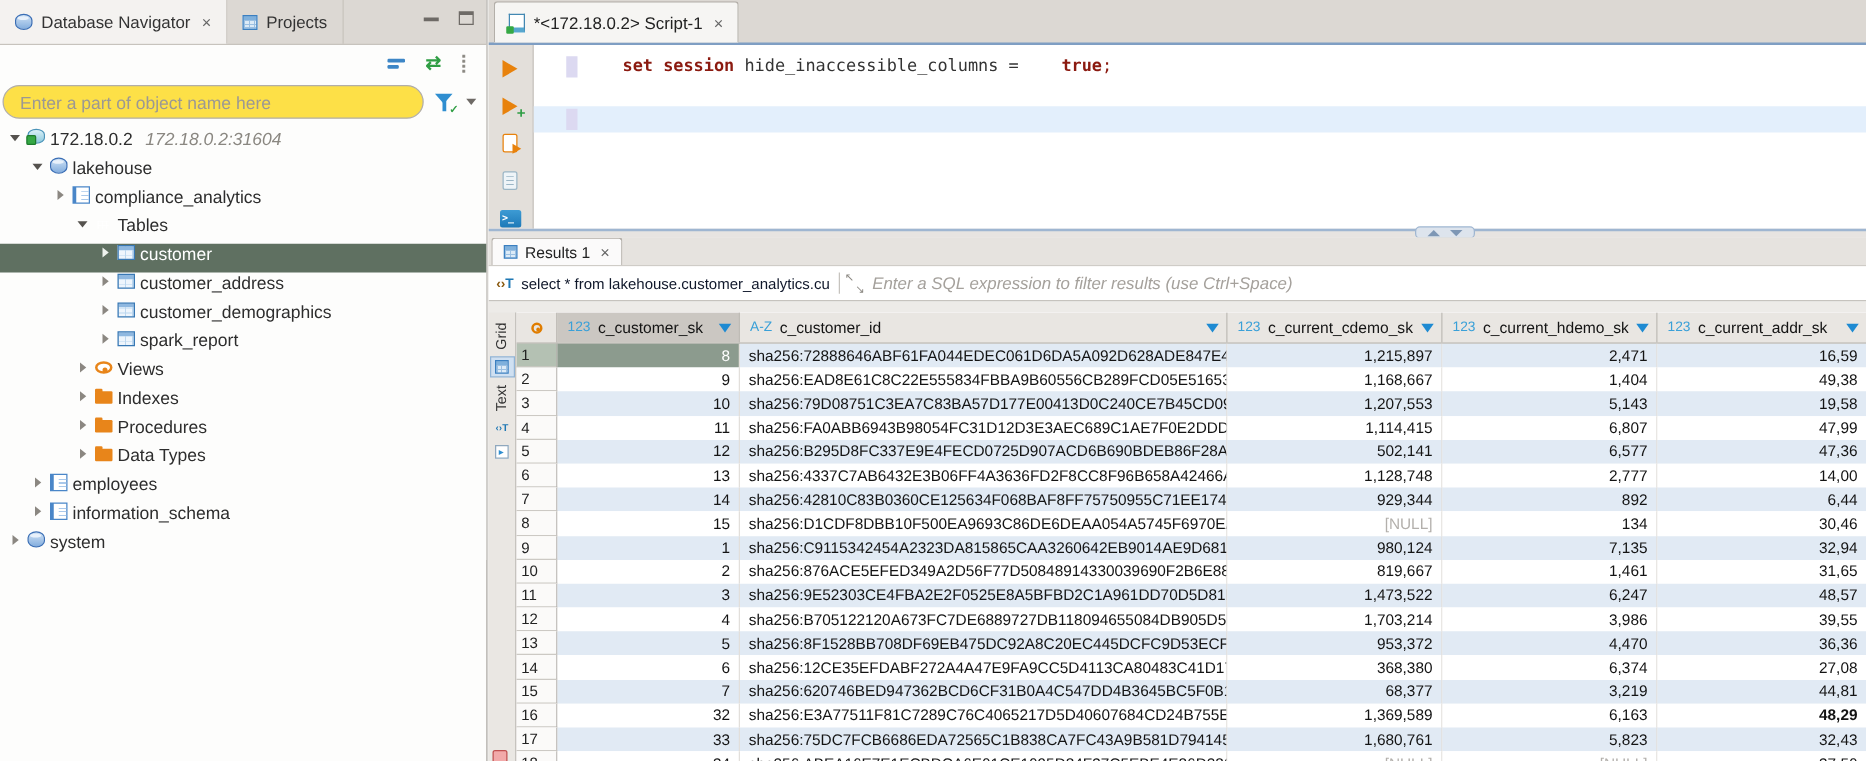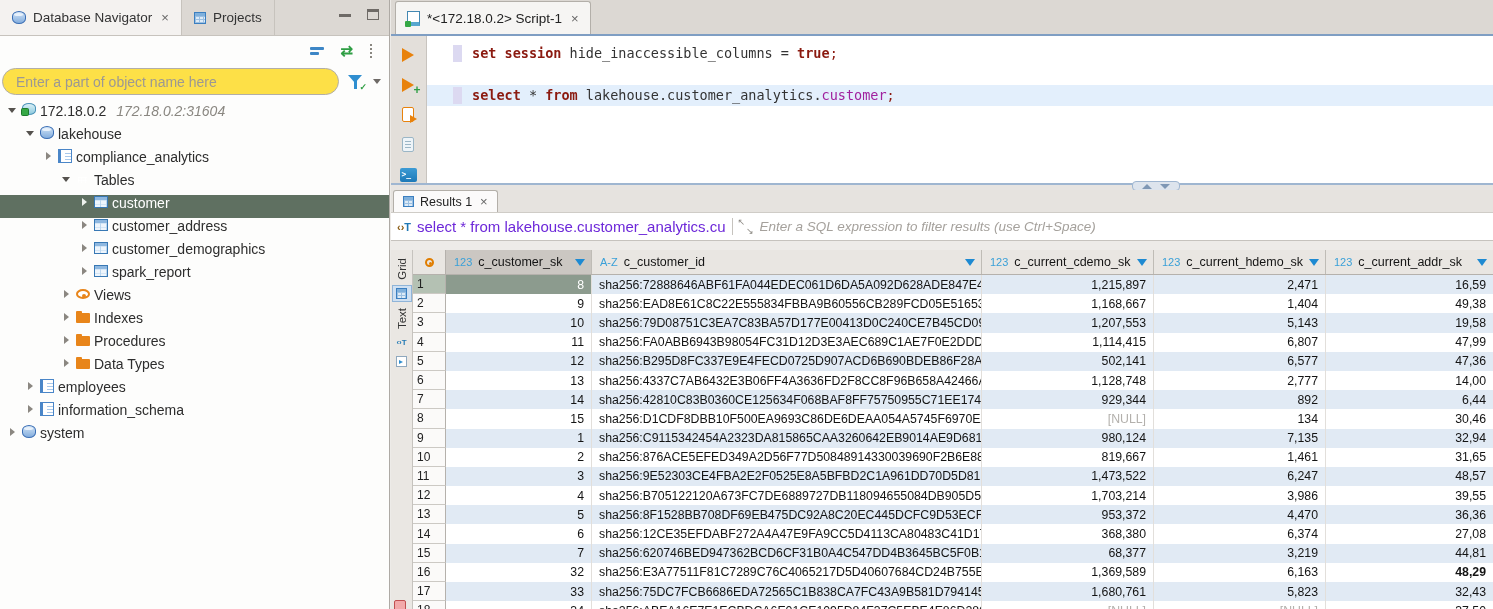--- a/index.html
+++ b/index.html
@@ -77,40 +77,40 @@
   .page-gray { position:absolute; left:2px; top:0; width:12px; height:15px; background:#eef4f8; border:1.5px solid #9bb6c6; border-radius:2px; }
   .page-gray::after { content:""; position:absolute; left:2px; top:3px; width:6px; height:7px; background:repeating-linear-gradient(#9bb6c6 0 1px, transparent 1px 3px); }
   .term { position:absolute; left:0; top:1px; width:17px; height:14px; background:linear-gradient(#3d9bd4,#1d79b8); border-radius:2px; color:#fff; font:bold 8px "DejaVu Sans Mono", monospace; padding:2px 0 0 2px; }
 
   .ed-lines { flex:1; padding-top:7px; font-family:"DejaVu Sans Mono", monospace; font-size:13.5px; }
   .ed-line { display:flex; height:21px; line-height:21px; }
   .ed-line.hl { background:#e3effc; }
   .ed-g { width:36px; flex:0 0 36px; position:relative; }
   .ed-g .mk { position:absolute; left:26px; top:2px; width:9px; height:17px; background:#dcd9f1; }
   .ed-t { white-space:pre; padding-left:9px; color:#333; }
-  .tk-kw { color:#8b1a10; font-weight:bold; }
+  .tk-kw { color:#8b1a10; font-weight:bold;margin-left:26px; }
   .tk-pl { color:#333; }
   .tk-obj { color:#a0219e; }
   .tk-sem { color:#8b1a10; }
 
   .sash { position:absolute; top:183px; left:0; width:100%; height:7px; background:#e7e4e1; border-top:2px solid #9fb6d1; }
   .sash-w { position:absolute; left:741px; top:-4px; width:48px; height:10px; background:#dde4ed; border:1px solid #9fb6d1; border-radius:4px; display:flex; align-items:center; justify-content:center; gap:8px; }
   .tri-up { width:0; height:0; border-bottom:5px solid #7e97b5; border-left:5px solid transparent; border-right:5px solid transparent; }
   .tri-dn { width:0; height:0; border-top:5px solid #7e97b5; border-left:5px solid transparent; border-right:5px solid transparent; }
 
   
   .res { position:absolute; top:190px; left:0; width:100%; bottom:0; background:#edebe8; }
   .res-tabbar { height:23px; background:#e6e3df; border-bottom:1px solid #cfccc7; display:flex; align-items:flex-end; }
   .res-tab { height:22px; margin-left:2px; background:#fbfafa; border:1px solid #b3afa9; border-bottom:none; border-radius:3px 3px 0 0; display:flex; align-items:center; gap:6px; padding:0 9px; font-size:12.5px; color:#222; }
   .i-grid-sm { width:11px; height:11px; border:1px solid #3b7fc0; background:linear-gradient(#7fb0dc 0 3px, transparent 3px), repeating-linear-gradient(90deg, #9cc0e2 0 1px, transparent 1px 4px), repeating-linear-gradient(#9cc0e2 0 1px, transparent 1px 3px), #ddebf7; }
 
   .filterbar { height:28px; background:#fff; border-bottom:1px solid #c6c3be; display:flex; align-items:center; }
   .fb-icon { width:26px; text-align:center; font-size:11px; font-weight:bold; color:#1f78b4; flex:0 0 26px; }
   .fb-icon .br { color:#8a5a10; }
-  .fb-query { color:#6d28d9; font-size:15px; white-space:nowrap; }
+  .fb-query { color:#0f172a; font-size:12px; white-space:nowrap; }
   .fb-sep { width:1px; height:17px; background:#c6c3be; margin:0 5px 0 7px; }
   .fb-expand { position:relative; width:14px; height:14px; flex:0 0 14px; color:#8a8781; }
   .fb-expand::before { content:"↖"; position:absolute; left:-1px; top:-3px; font-size:9px; }
   .fb-expand::after { content:"↘"; position:absolute; right:-1px; bottom:-2px; font-size:9px; }
   .fb-ph { color:#a5a19c; font-style:italic; font-size:13.5px; margin-left:7px; white-space:nowrap; }
 
   .grid-zone { position:absolute; top:60px; left:0; right:0; bottom:0; display:flex; }
   .strip { width:22px; flex:0 0 22px; background:#eae7e3; border-right:1px solid #c6c3be; display:flex; flex-direction:column; align-items:center; position:relative; padding-top:3px; }
   .strip-label { writing-mode:vertical-rl; transform:rotate(180deg); font-size:11.5px; color:#333; margin:5px 0 4px; }
   .strip-btn { width:18px; height:15px; display:flex; align-items:center; justify-content:center; margin:2px 0; }
@@ -294,21 +294,20 @@
             <span class="ed-t"><span class="tk-kw">set session</span><span class="tk-pl"> hide_inaccessible_columns = </span><span class="tk-kw">true</span><span class="tk-sem">;</span></span>
           </div>
           <div class="ed-line">
             <span class="ed-g"></span>
             <span class="ed-t"></span>
           </div>
           <div class="ed-line hl">
             <span class="ed-g">
               <span class="mk"></span>
             </span>
-            <span class="ed-t"><span class="tk-kw">select</span><span class="tk-pl"> * </span><span class="tk-kw">from</span><span class="tk-pl"> lakehouse.customer_analytics.</span><span class="tk-obj">customer</span><span class="tk-sem">;</span></span>
           </div>
         </div>
     </div>
 
     <div class="sash">
       <div class="sash-w">
         <span class="tri-up"></span>
         <span class="tri-dn"></span>
       </div>
     </div>

